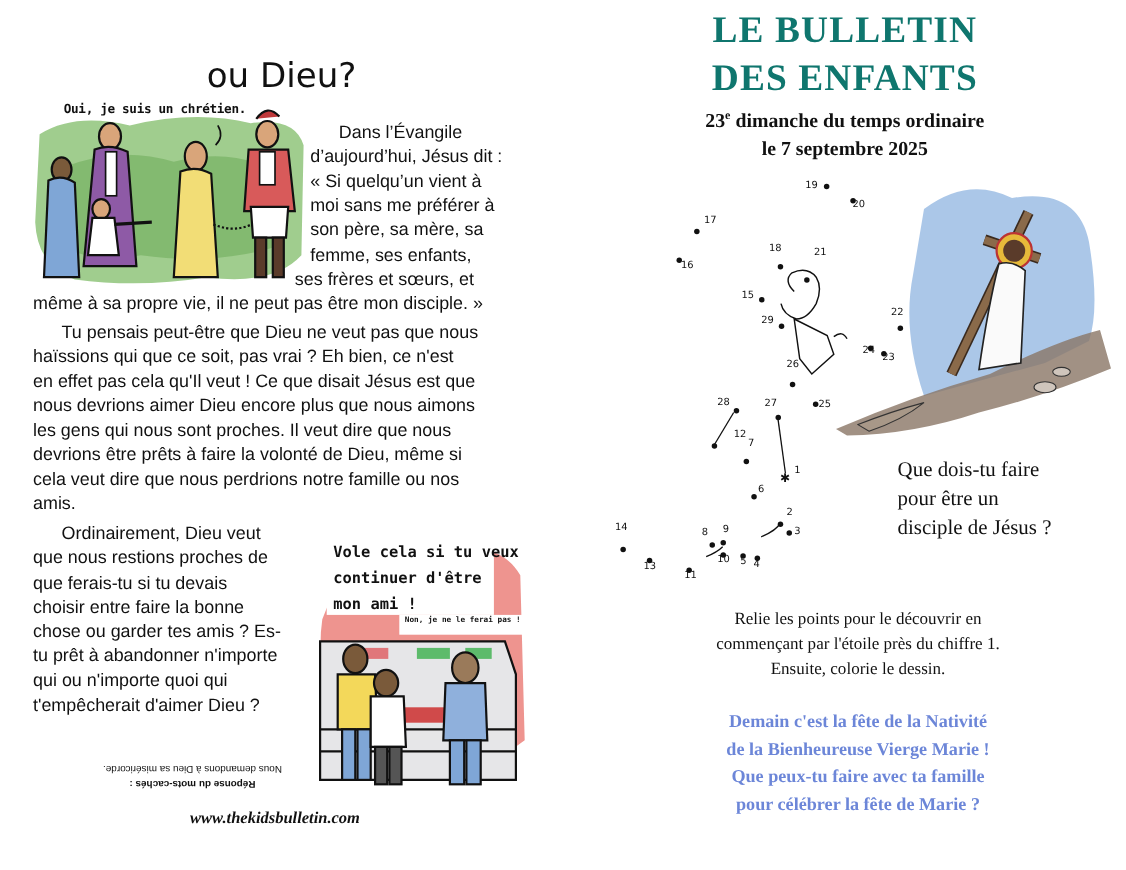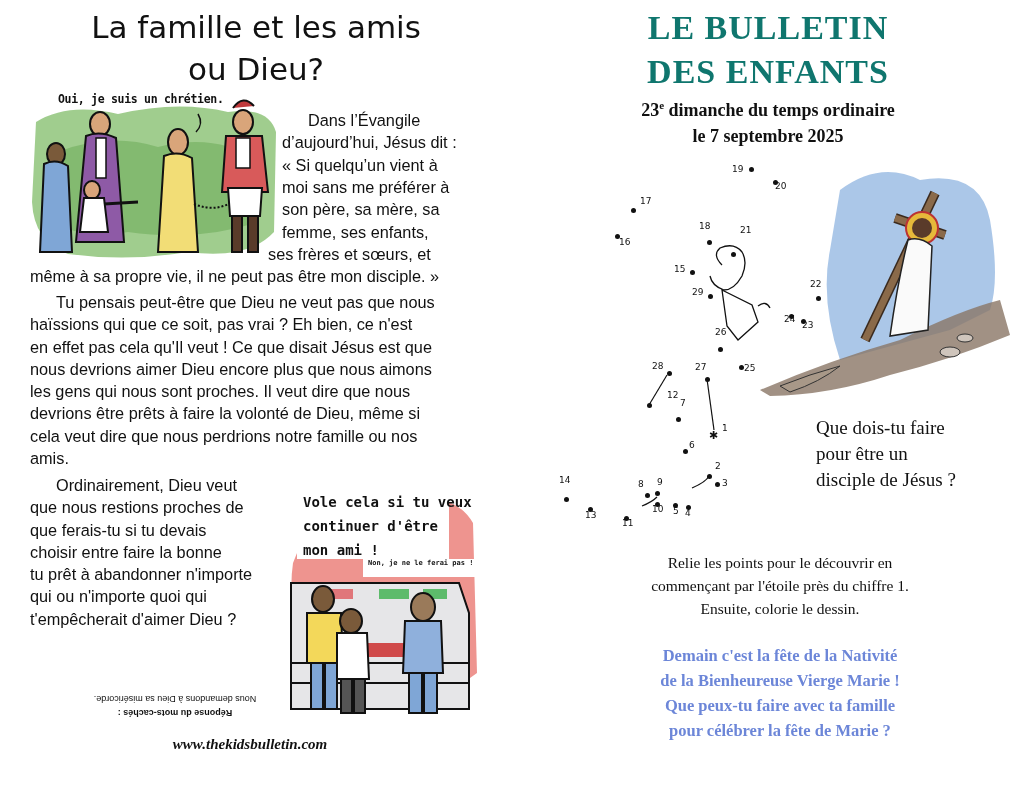--- a/index.html
+++ b/index.html
@@ -92,21 +92,21 @@
     position: absolute; left: 78px; top: 643px; width: 380px; text-align: center;
     font-family: "Liberation Serif", serif; font-weight: 700; font-size: 16.5px;
     line-height: 25px; color: #6c86d8;
   }
 </style>
 </head>
 <body>
 
 <div class="page page-left">
   <h1 class="left-title">
-    <span>La famille et les amis</span><br>
+    <br>
     <span>ou Dieu?</span>
   </h1>
 
   <svg class="illus-1" viewBox="0 0 250 172">
     <path d="M8,30 Q40,10 90,22 Q150,8 200,20 Q240,14 248,40 L246,140 Q220,168 160,160 Q100,170 40,162 Q6,150 4,110 Z" fill="#8fc47a" opacity="0.85"></path>
     <path d="M30,60 Q80,40 130,55 Q190,40 230,70 L230,130 Q170,150 100,140 Q50,150 20,125 Z" fill="#6fae5c" opacity="0.6"></path>
 
     <ellipse cx="28" cy="62" rx="9" ry="11" fill="#7a5a3a" stroke="#111" stroke-width="2"></ellipse>
     <path d="M16,72 Q28,66 40,74 L44,160 L12,160 Z" fill="#7fa6d6" stroke="#111" stroke-width="2"></path>
 
@@ -153,20 +153,21 @@
     <span class="para-line">devrions être prêts à faire la volonté de Dieu, même si</span>
     <span class="para-line">cela veut dire que nous perdrions notre famille ou nos</span>
     <span class="para-line">amis.</span>
   </div>
 
   <div class="para-3 body-text">
     <span class="para-line indent">Ordinairement, Dieu veut</span>
     <span class="para-line">que nous restions proches de</span>
     <span class="para-line">que ferais-tu si tu devais</span>
     <span class="para-line">choisir entre faire la bonne</span>
+    <span class="para-line">chose ou garder tes amis ? Es-</span>
     <span class="para-line">tu prêt à abandonner n'importe</span>
     <span class="para-line">qui ou n'importe quoi qui</span>
     <span class="para-line">t'empêcherait d'aimer Dieu ?</span>
   </div>
 
   <svg class="illus-2" viewBox="0 0 196 236">
     <path d="M30,30 Q70,10 120,20 Q170,6 190,40 L194,190 Q170,210 140,200 L20,180 Q4,120 10,80 Z" fill="#e8706a" opacity="0.75"></path>
     <rect x="14" y="8" width="152" height="68" fill="#fff"></rect>
     <rect x="80" y="76" width="112" height="18" fill="#fff"></rect>
 

